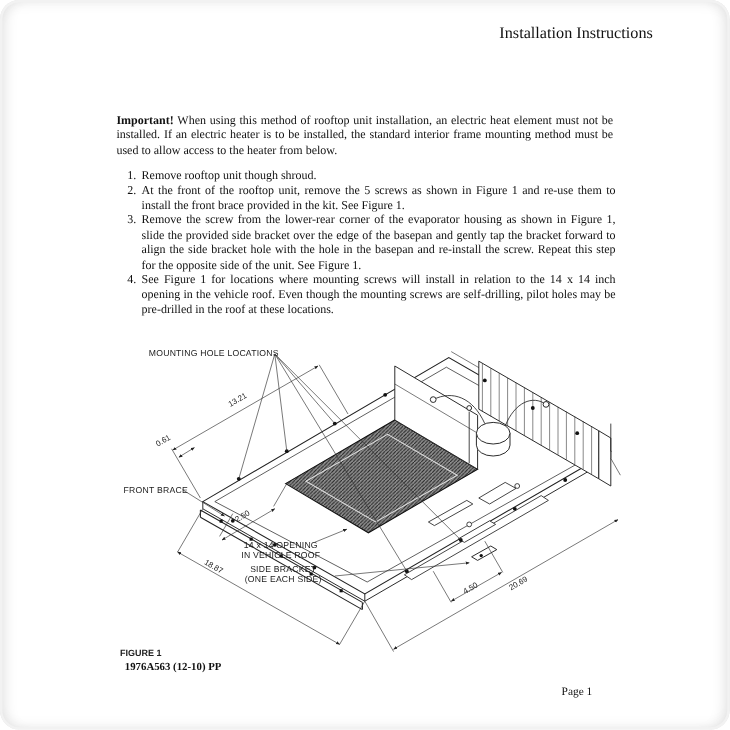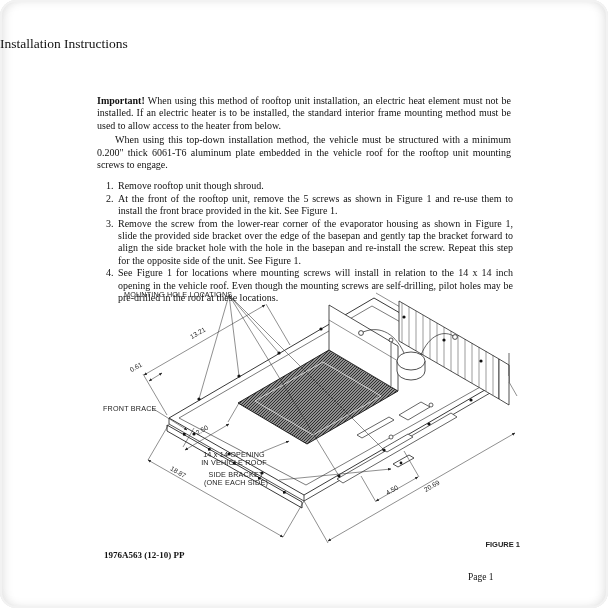--- a/index.html
+++ b/index.html
@@ -9,36 +9,36 @@
   }
   .vignette{
     position:absolute;inset:0;border-radius:16px;pointer-events:none;
     box-shadow:inset 0 0 0 2px #f2f2f2,
                inset 9px 0 12px -7px #d9d9d9,
                inset -9px 0 12px -7px #d9d9d9,
                inset 0 9px 12px -8px #ececec,
                inset 0 -9px 12px -8px #ececec;
   }
   .title-block{
-    position:absolute;left:0;top:36px;width:544px;text-align:left;
+    position:absolute;left:0;top:20px;width:544px;text-align:right;
     font-size:13.5px;line-height:15.5px;color:#111;
   }
   .body-text{
     position:absolute;left:95px;top:93px;width:418px;
     font-size:10px;line-height:12.4px;text-align:justify;color:#111;
   }
   .body-text p{margin:2px;}
   .p-indent{text-indent:18px;}
   ol.steps{
     margin:9px 0 0 0;padding:0 0 0 21px;
   }
   ol.steps li{margin:0;padding-left:2px;line-height:12.4px;}
   .figure-wrap{position:absolute;left:98px;top:283px;width:422px;height:262px;}
   .figure-caption{
-    position:absolute;left:100px;top:540px;width:420px;text-align:right;
+    position:absolute;left:100px;top:540px;width:420px;text-align:left;
     font-family:"Liberation Sans", sans-serif;font-weight:bold;font-size:7.5px;color:#222;
   }
   .footer-left{
     position:absolute;left:104px;top:550px;font-weight:bold;font-size:9px;color:#111;
   }
   .footer-right{
     position:absolute;left:468px;top:572px;font-size:9.5px;color:#111;
   }
   svg text{
     font-family:"Liberation Sans", sans-serif;fill:#1c1c1c;
@@ -50,21 +50,20 @@
 <body>
 
 <div class="vignette"></div>
 
 <div class="title-block">
   <div>Installation Instructions</div>
 </div>
 
 <div class="body-text">
   <p><b>Important!</b><span>  When using this method of rooftop unit installation, an electric heat element must not be installed.  If an electric heater is to be installed, the standard interior frame mounting method must be used to allow access to the heater from below.</span></p>
-  <p class="p-indent">When using this top-down installation method, the vehicle must be structured with a minimum 0.200" thick 6061-T6 aluminum plate embedded in the vehicle roof for the rooftop unit mounting screws to engage.</p>
   <ol class="steps">
     <li>Remove rooftop unit though shroud.</li>
     <li>At the front of the rooftop unit, remove the 5 screws as shown in Figure 1 and re-use them to install the front brace provided in the kit.  See Figure 1.</li>
     <li>Remove the screw from the lower-rear corner of the evaporator housing as shown in Figure 1, slide the provided side bracket over the edge of the basepan and gently tap the bracket forward to align the side bracket hole with the hole in the basepan and re-install the screw.  Repeat this step for the opposite side of the unit.  See Figure 1.</li>
     <li>See Figure 1 for locations where mounting screws will install in relation to the 14 x 14 inch opening in the vehicle roof.  Even though the mounting screws are self-drilling, pilot holes may be pre-drilled in the roof at these locations.</li>
   </ol>
 </div>
 
 <div class="figure-wrap">
 <svg width="422" height="262" viewBox="0 0 420 262" xmlns="http://www.w3.org/2000/svg">

